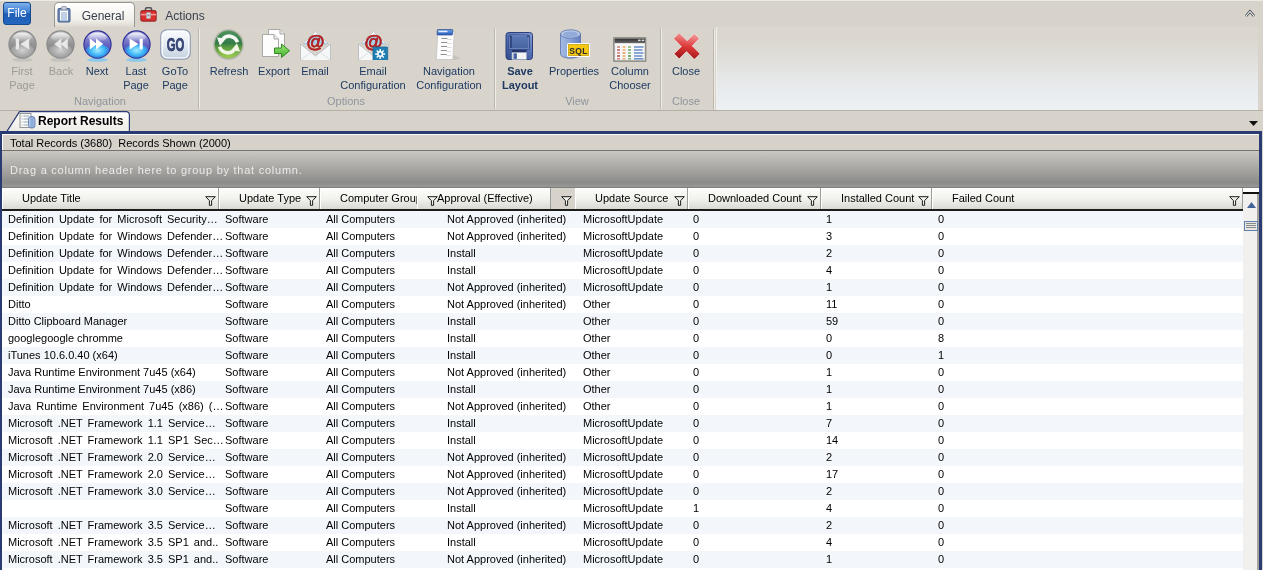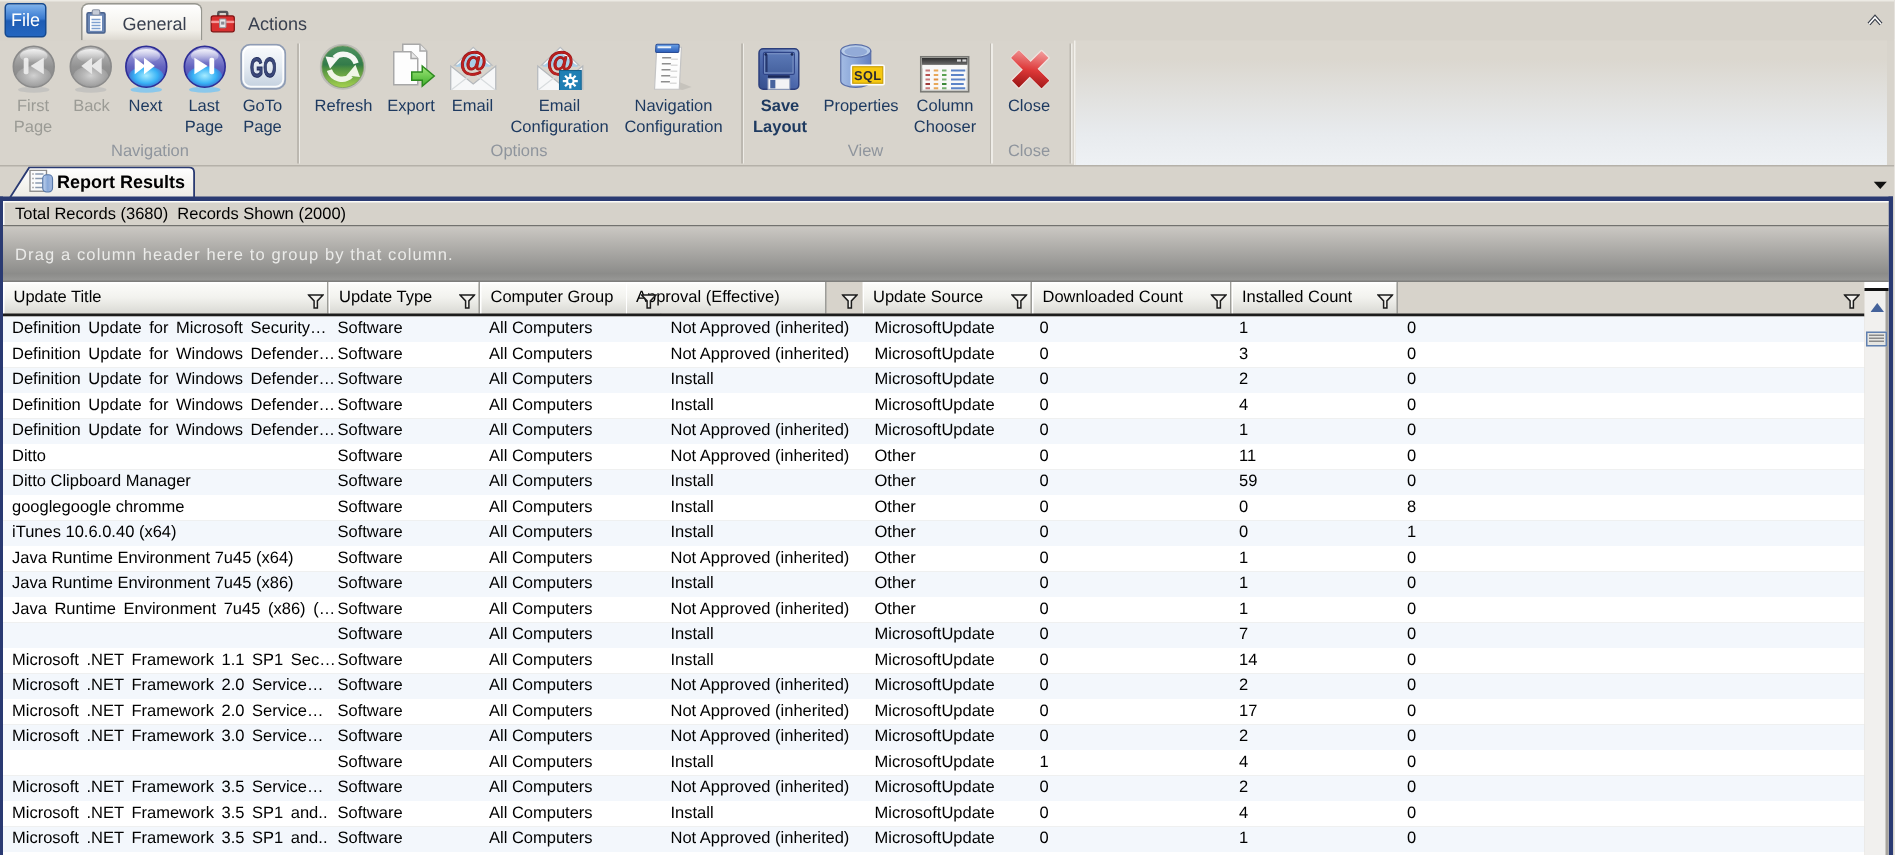--- a/index.html
+++ b/index.html
@@ -2,21 +2,21 @@
 <html><head>
 <meta charset="utf-8">
 <style>
 html,body{margin:0;padding:0;}
 #app{position:relative;width:1263px;height:570px;background:#d7d3cb;font-family:"Liberation Sans",sans-serif;overflow:hidden;}
 #app *{position:absolute;box-sizing:border-box;}
 .lbl{font-size:11px;color:#1e3a60;text-align:center;line-height:13.5px;white-space:nowrap;}
 .lbl.dis{color:#9b9b95;}
 .gcap{font-size:11px;color:#8f959d;text-align:center;white-space:nowrap;}
 .sep{width:2px;top:29px;height:80px;background:linear-gradient(90deg,#bcb8b0 50%,#eeece7 50%);}
-.hcell{top:188px;height:21px;background:linear-gradient(#fdfdfb,#f2f2ee 50%,#d9d9d4);border-right:1px solid #9c9c98;box-shadow:inset 1px 1px 0 #fff;font-size:11px;color:#000;line-height:21px;padding-left:7px;}
+.hcell{top:188px;height:21px;background:linear-gradient(#fdfdfb,#f2f2ee 50%,#d9d9d4);border-right:1px solid #9c9c98;box-shadow:inset 1px 1px 0 #fff;font-size:11px;color:#000;line-height:21px;padding-left:20px;}
 .row{left:2px;width:1241px;height:17px;font-size:11px;line-height:17px;color:#000;background:#fff;}
 .row.alt{background:#f3f7fc;}
 .row span{position:absolute;top:0;white-space:nowrap;}
 .c1{left:6px;}.c2{left:223px;}.c3{left:324px;}.c4{left:445px;}.c5{left:581px;}.c6{left:691px;}.c7{left:824px;}.c8{left:936px;}
 .tt{word-spacing:2px;}
 </style>
 </head>
 <body>
 <div id="app">
 
@@ -431,20 +431,21 @@
 
   <div style="left:2px;top:187px;width:1257px;height:1px;background:#7e7e7c;"></div>
 
   <div class="hcell" style="left:2px;width:217px;">Update Title</div>
   <div class="hcell" style="left:219px;width:101px;">Update Type</div>
   <div class="hcell" style="left:320px;width:121px;">Computer Group</div>
   <div class="hcell" style="left:417px;width:134px;">Approval (Effective)</div>
   <div class="hcell" style="left:575px;width:113px;">Update Source</div>
   <div class="hcell" style="left:688px;width:133px;">Downloaded Count</div>
   <div class="hcell" style="left:821px;width:111px;">Installed Count</div>
+  <div class="hcell" style="left:932px;width:311px;">Failed Count</div>
   <div style="left:2px;top:209px;width:1241px;height:2px;background:#1c1c1c;"></div>
   <svg style="left:205px;top:196px;position:absolute" width="11" height="10" viewBox="0 0 11 10">
   <path d="M0.7 0.7 H10.3 L6.6 4.6 V9.3 H4.4 V4.6 Z" fill="#f2f1ed" stroke="#1c1c1c" stroke-width="1" stroke-linejoin="miter"></path>
     </svg>
     <svg style="left:306px;top:196px;position:absolute" width="11" height="10" viewBox="0 0 11 10">
   <path d="M0.7 0.7 H10.3 L6.6 4.6 V9.3 H4.4 V4.6 Z" fill="#f2f1ed" stroke="#1c1c1c" stroke-width="1" stroke-linejoin="miter"></path>
     </svg>
     <svg style="left:427px;top:196px;position:absolute" width="11" height="10" viewBox="0 0 11 10">
   <path d="M0.7 0.7 H10.3 L6.6 4.6 V9.3 H4.4 V4.6 Z" fill="#f2f1ed" stroke="#1c1c1c" stroke-width="1" stroke-linejoin="miter"></path>
     </svg>
@@ -578,20 +579,21 @@
       <span class="c1 tt">Java Runtime Environment 7u45 (x86) (…</span>
       <span class="c2">Software</span>
       <span class="c3">All Computers</span>
       <span class="c4">Not Approved (inherited)</span>
       <span class="c5">Other</span>
       <span class="c6">0</span>
       <span class="c7">1</span>
       <span class="c8">0</span>
     </div>
     <div class="row alt" style="top:415px">
+      <span class="c1 tt">Microsoft .NET Framework 1.1 Service…</span>
       <span class="c2">Software</span>
       <span class="c3">All Computers</span>
       <span class="c4">Install</span>
       <span class="c5">MicrosoftUpdate</span>
       <span class="c6">0</span>
       <span class="c7">7</span>
       <span class="c8">0</span>
     </div>
     <div class="row" style="top:432px">
       <span class="c1 tt">Microsoft .NET Framework 1.1 SP1 Sec…</span>

